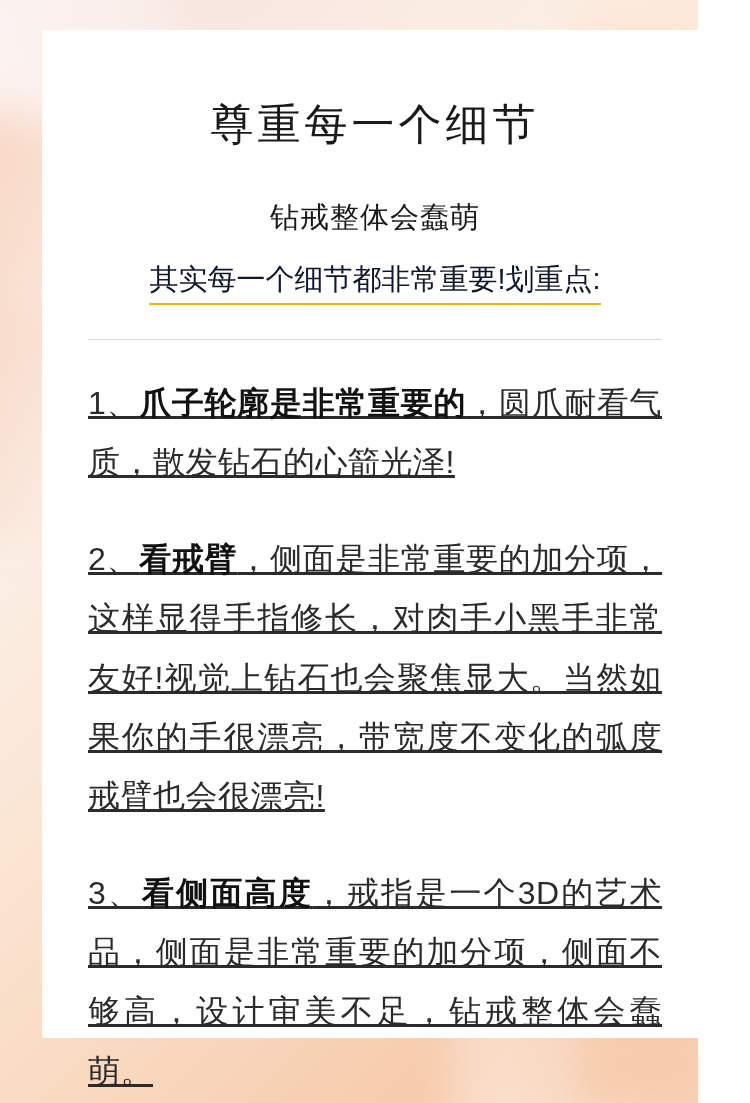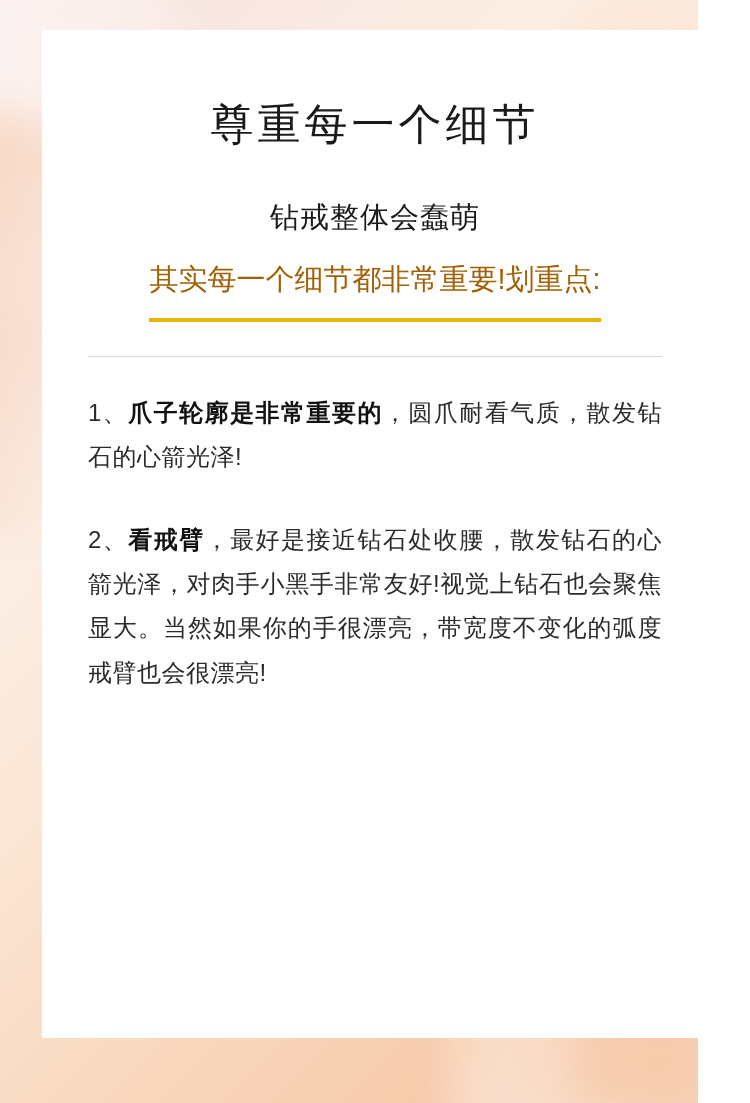--- a/index.html
+++ b/index.html
@@ -89,42 +89,43 @@
     letter-spacing: 1px;
     font-weight: 400;
   }
   .sub2-wrap {
     margin-top: 22px;
     text-align: center;
   }
   .sub2 {
     display: inline-block;
     font-size: 29px;
-    color: #a16207;
+    color: #0f172a;
     letter-spacing: 0px;
     font-weight: 400;
-    border-bottom: 4px solid #eab308;
-    padding-bottom: 18px;
+    border-bottom: 2px solid #eab308;
+    padding-bottom: 3px;
   }
   .divider {
     margin: 34px auto 0 auto;
     width: 100%;
     height: 1px;
     background: #d8d8d8;
   }
   .items {
     margin-top: 34px;
   }
   .item {
-    font-size: 24px;
+    font-size: 32px;
     line-height: 1.85;
     color: #2b2b2b;
     letter-spacing: 0.5px;
     margin-bottom: 38px;
     text-align: justify;
+    text-decoration: underline;
   }
   .item:last-child {
     margin-bottom: 0;
   }
   .item .num {
     color: #2b2b2b;
   }
   .item .lead {
     font-weight: bold;
     color: #111111;
@@ -152,21 +153,24 @@
 
       <div class="divider"></div>
 
       <div class="items">
 
         <p class="item">
           <span class="num">1、</span><span class="lead">爪子轮廓是非常重要的</span><span class="rest">，圆爪耐看气质，散发钻石的心箭光泽!</span>
         </p>
 
         <p class="item">
-          <span class="num">2、</span><span class="lead">看戒臂</span><span class="rest">，最好是接近钻石处收腰，散发钻石的心箭光泽，对肉手小黑手非常友好!视觉上钻石也会聚焦显大。当然如果你的手很漂亮，带宽度不变化的弧度戒臂也会很漂亮!</span>
+          <span class="num">2、</span><span class="lead">看戒臂</span><span class="rest">，侧面是非常重要的加分项，这样显得手指修长，对肉手小黑手非常友好!视觉上钻石也会聚焦显大。当然如果你的手很漂亮，带宽度不变化的弧度戒臂也会很漂亮!</span>
         </p>
 
+        <p class="item">
+          <span class="num">3、</span><span class="lead">看侧面高度</span><span class="rest">，戒指是一个3D的艺术品，侧面是非常重要的加分项，侧面不够高，设计审美不足，钻戒整体会蠢萌。</span>
+        </p>
 
 
       </div>
     </div>
   </div>
 </div>
 
 </body></html>

